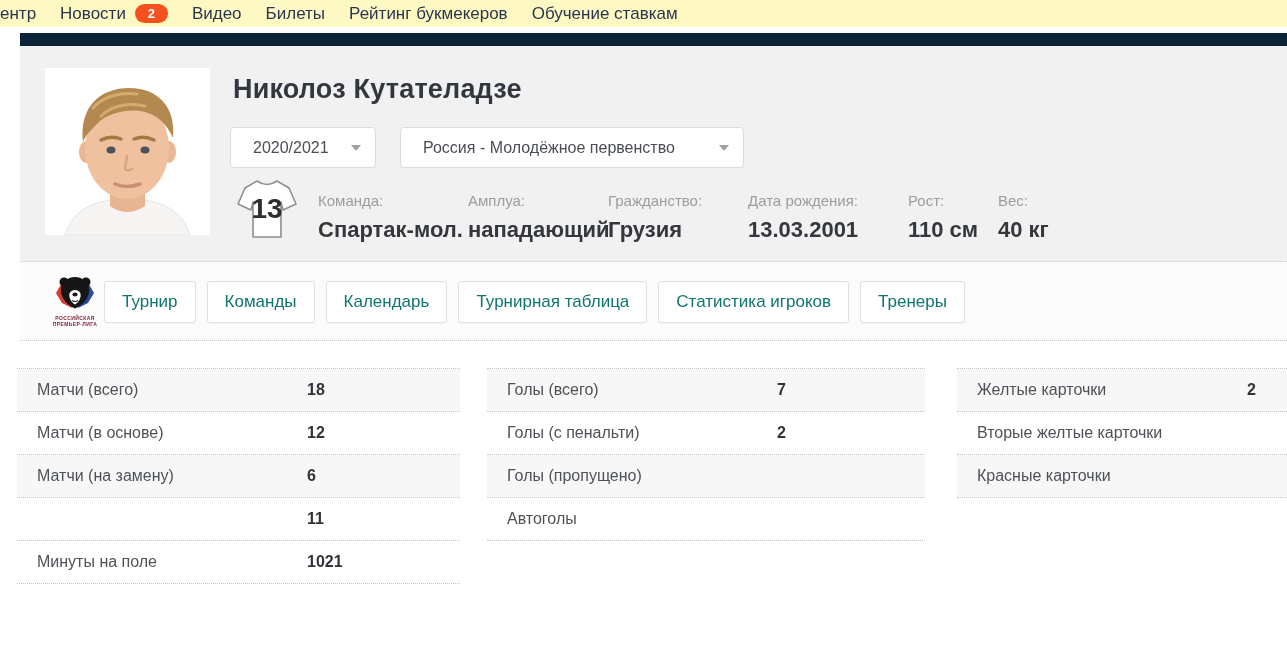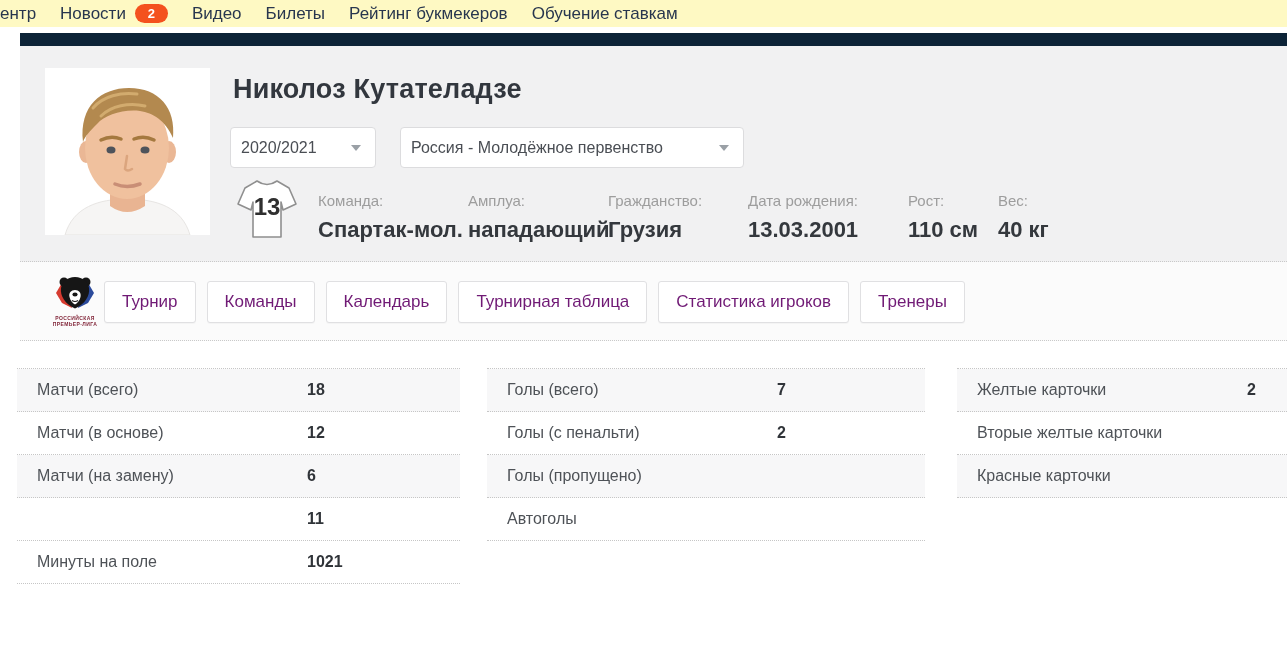--- a/index.html
+++ b/index.html
@@ -31,50 +31,50 @@
     background:#f1f1f2;border-bottom:1px dotted #c9c9c9;
   }
   .player-photo{position:absolute;left:25px;top:22px;width:165px;height:167px;background:#fff;overflow:hidden;}
   .player-name{
     position:absolute;left:210px;top:24px;margin:3px;font-size:27px;line-height:32px;
     font-weight:700;color:#32373e;letter-spacing:.2px;
   }
   .dropdown{
     position:absolute;top:81px;height:41px;background:#fff;border:1px solid #dcdcde;
     border-radius:4px;display:flex;align-items:center;justify-content:space-between;
-    padding:0 14px 0 10px;box-sizing:border-box;cursor:pointer;
+    padding:0 14px 0 22px;box-sizing:border-box;cursor:pointer;
   }
   .dropdown-season{left:210px;width:146px;}
   .dropdown-tournament{left:380px;width:344px;}
   .dropdown-text{font-size:16px;color:#4a4e54;white-space:nowrap;}
   .chevron-down{
     width:0;height:0;border-left:5px solid transparent;border-right:5px solid transparent;
     border-top:6px solid #9aa0a6;margin-left:14px;flex:0 0 auto;
   }
   .jersey{position:absolute;left:216px;top:131px;width:62px;height:64px;}
   .jersey-number{
     position:absolute;left:0;top:16px;width:62px;text-align:center;
-    font-size:24px;font-weight:700;color:#2f2f2f;
+    font-size:28px;font-weight:700;color:#2f2f2f;
   }
   .info-row{position:absolute;left:298px;top:146px;display:flex;}
   .info-col{display:flex;flex-direction:column;}
   .info-label{font-size:15px;color:#9d9d9d;}
   .info-value{font-size:22px;font-weight:700;color:#34383d;margin-top:8px;}
   .w150{width:150px}.w140{width:140px}.w160{width:160px}.w90{width:90px}
   
   .tabs-row{
     position:absolute;top:262px;left:20px;width:1267px;height:78px;
     background:#fbfbfb;border-bottom:1px dotted #c9c9c9;
   }
   .league-logo{position:absolute;left:26px;top:13px;width:58px;text-align:center;}
   .league-caption{display:block;font-size:5px;font-weight:700;color:#7e1f33;letter-spacing:.4px;line-height:6px;}
   .tab-list{position:absolute;left:84px;top:19px;display:flex;gap:11px;}
   .tab-button{
     height:42px;line-height:40px;padding:0 17px;background:#fff;border:1px solid #e0e0e2;
-    border-radius:3px;font-size:17px;color:#701a75;white-space:nowrap;cursor:pointer;
+    border-radius:3px;font-size:17px;color:#0f766e;white-space:nowrap;cursor:pointer;
     box-shadow:0 1px 1px rgba(0,0,0,.03);box-sizing:border-box;
   }
   
   .stats-col{position:absolute;top:368px;border-top:1px dotted #c6c6c6;}
   .stats-col-1{left:17px;width:443px;}
   .stats-col-2{left:487px;width:438px;}
   .stats-col-3{left:957px;width:438px;}
   .stat-row{position:relative;height:42px;border-bottom:1px dotted #c6c6c6;}
   .stat-row.alt{background:#f7f7f8;}
   .stat-label{

